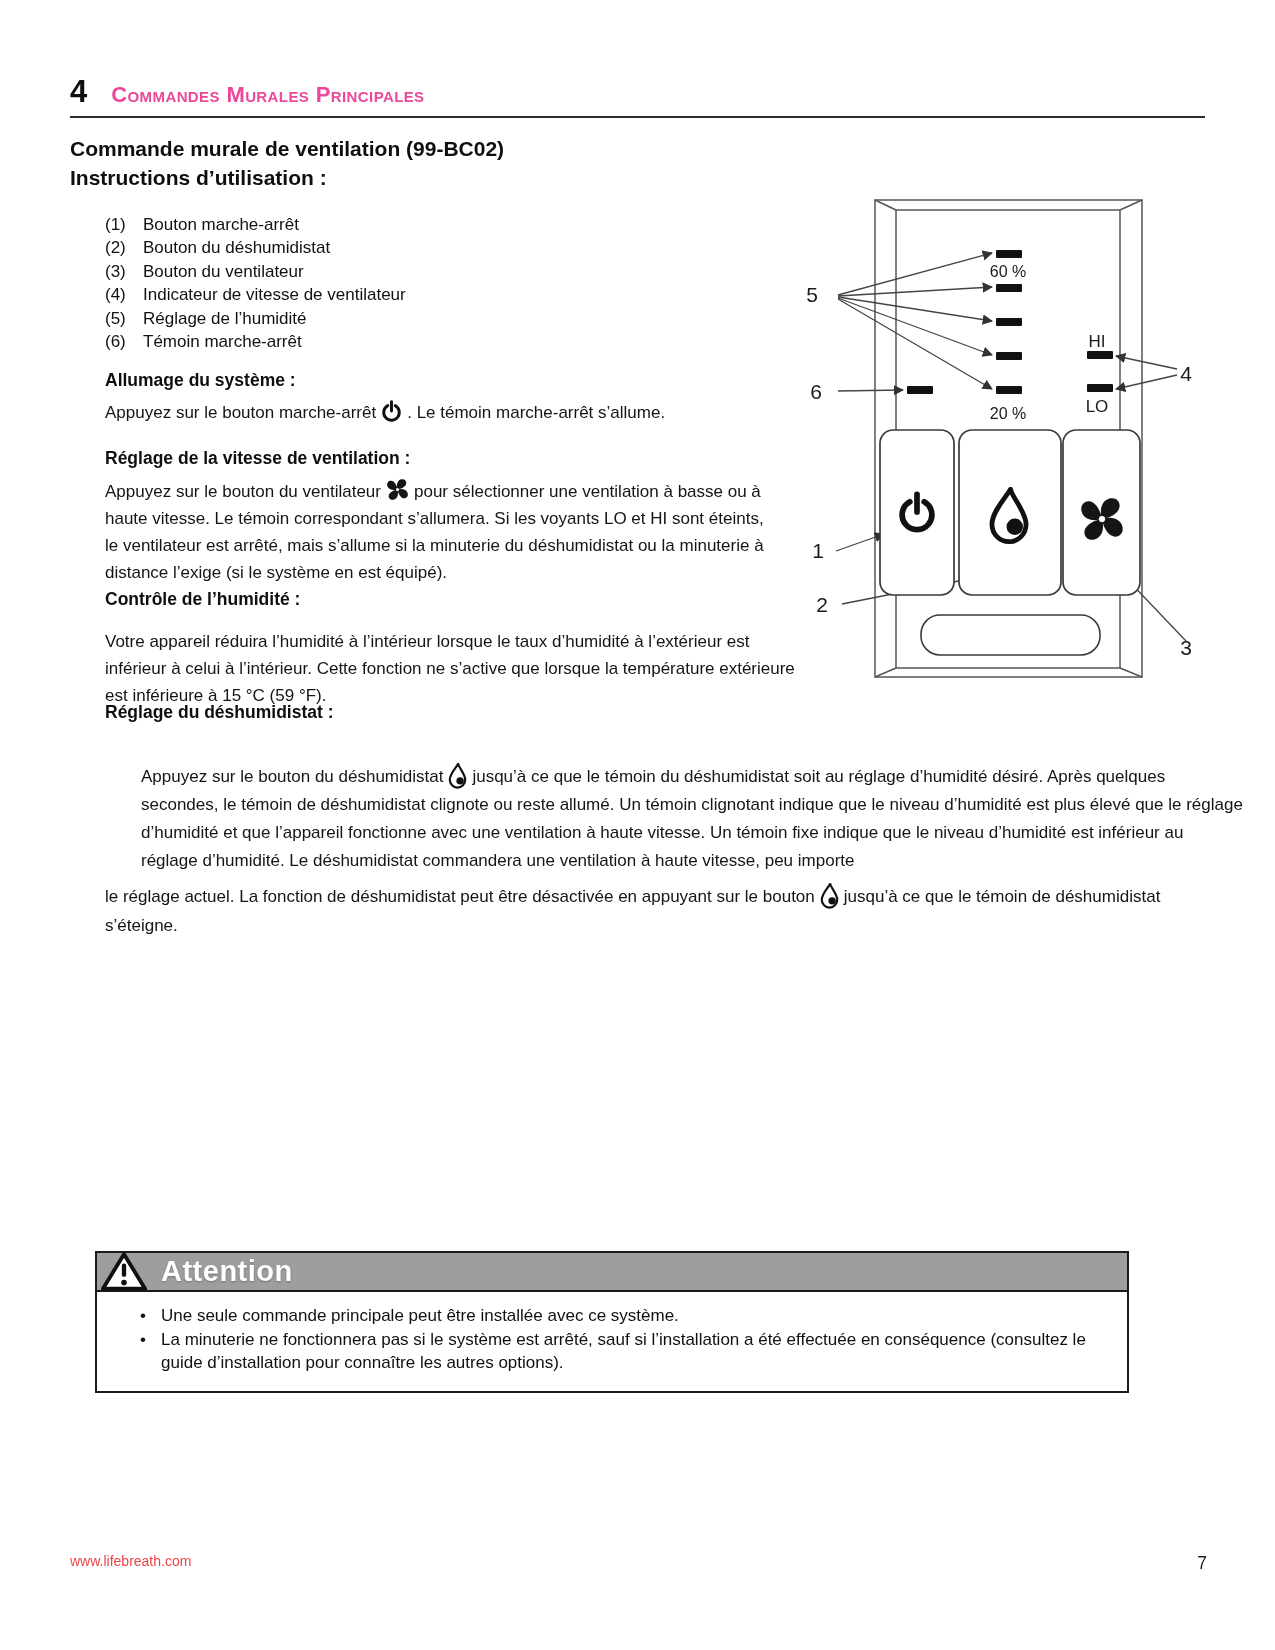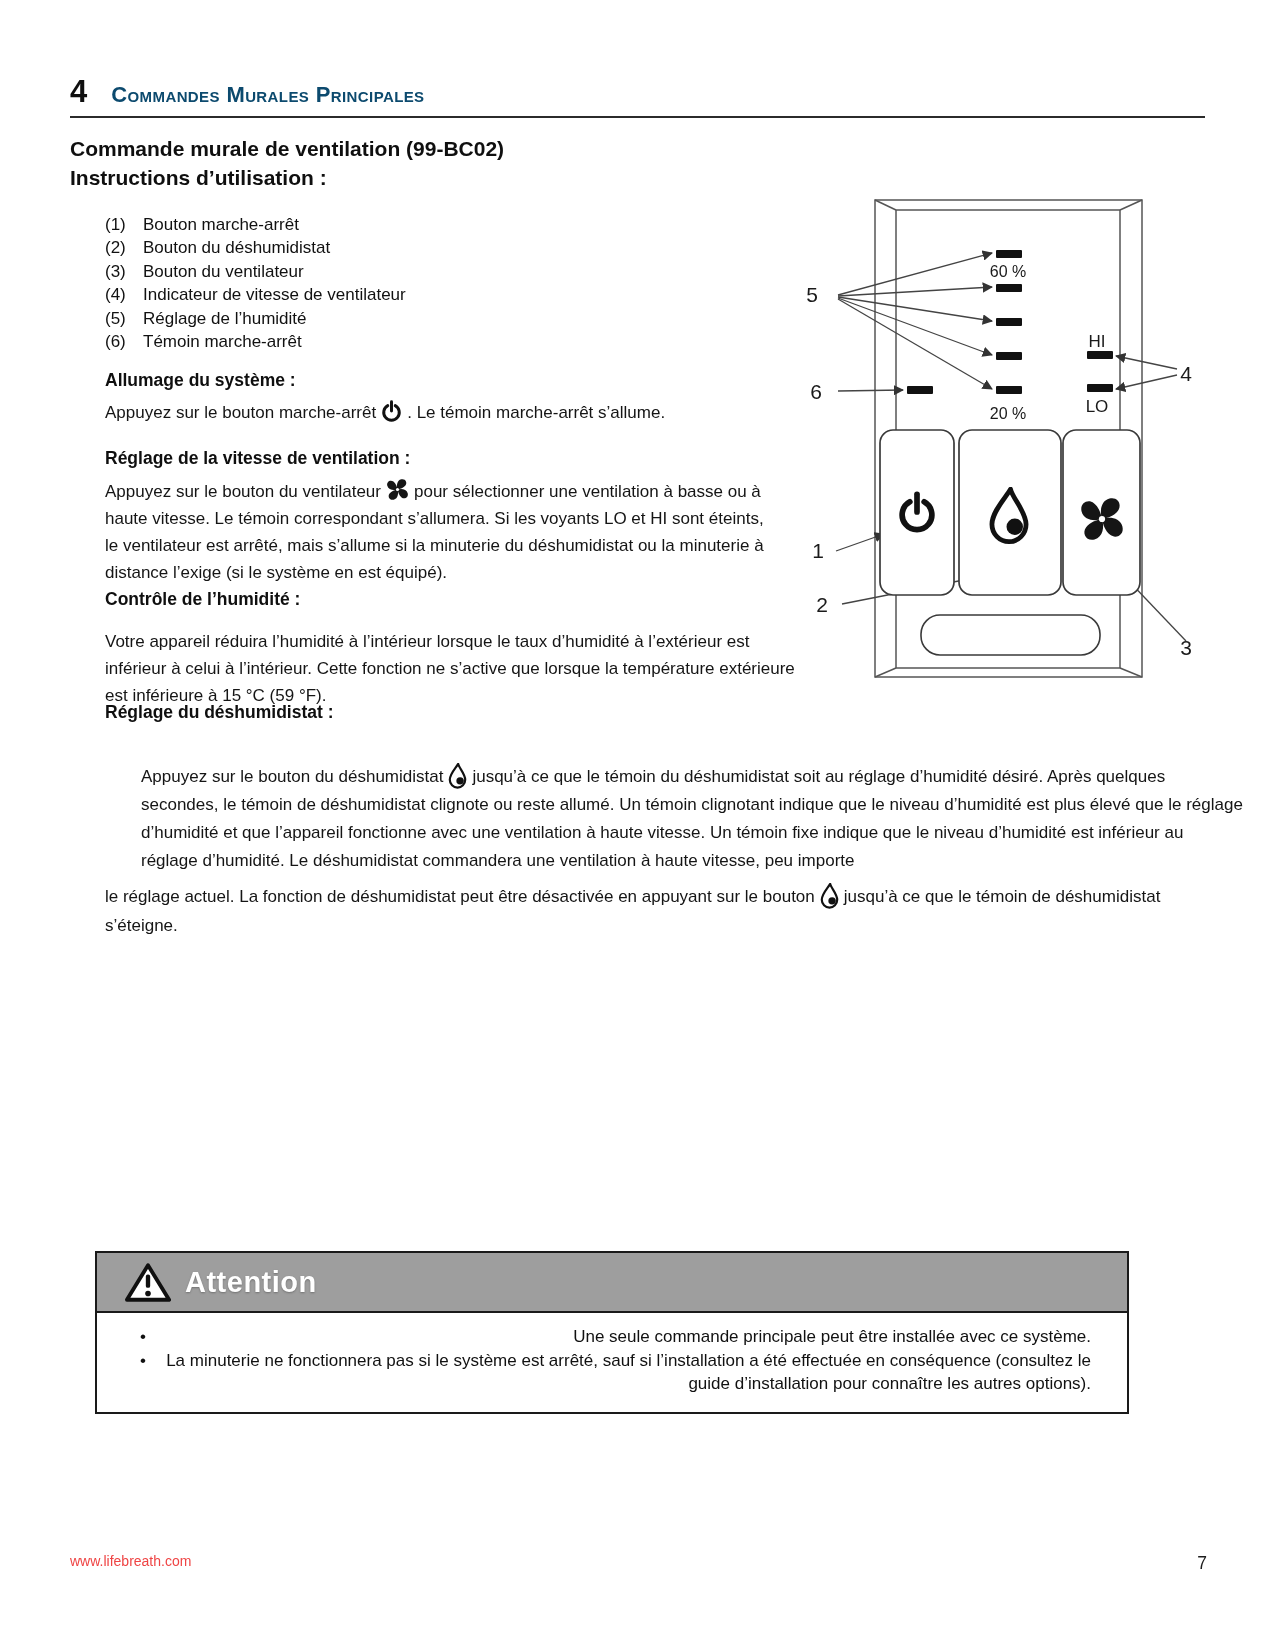--- a/index.html
+++ b/index.html
@@ -6,21 +6,21 @@
   body{
     width:1275px;height:1650px;position:relative;background:#ffffff;
     font-family:"Liberation Sans","DejaVu Sans",sans-serif;color:#111;
     overflow:hidden;
   }
   .abs{position:absolute;}
 
   
   #header-row{left:70px;top:74px;display:flex;align-items:baseline;gap:24px;}
   #section-number{font-size:31px;font-weight:bold;color:#0f0f0f;}
-  #section-title{font-size:22px;font-weight:bold;font-variant:small-caps;letter-spacing:.4px;color:#0c4a6e;}
+  #section-title{font-size:22px;font-weight:bold;font-variant:small-caps;letter-spacing:.4px;color:#ec4899;}
   #header-rule{left:70px;top:116px;width:1135px;height:2px;background:#2b2b2b;}
 
   
   #doc-title{left:70px;top:134px;font-size:21px;font-weight:bold;line-height:29px;color:#0f0f0f;}
 
   
   #legend{left:105px;top:213px;font-size:17px;line-height:23.4px;}
   .legend-row{display:flex;}
   .legend-num{width:38px;flex:0 0 38px;}
 
@@ -35,29 +35,29 @@
   #h-vitesse{left:105px;top:448px;}
   #p-vitesse{left:105px;top:477px;width:676px;}
   #h-controle{left:105px;top:589px;}
   #p-controle{left:105px;top:628px;width:700px;}
   #h-deshu{left:105px;top:702px;}
   #p-deshu-1{left:105px;top:763px;width:1102px;line-height:28px;margin-left:36px;}
   #p-deshu-2{left:105px;top:882px;width:1102px;line-height:29px;}
 
   
   #attention{left:95px;top:1251px;width:1030px;border:2px solid #1a1a1a;background:#fff;}
-  #attention-bar{height:60px;background:#9e9e9e;border-bottom:2px solid #1a1a1a;
-    display:flex;align-items:center;padding-left:28px;box-sizing:border-box;}
+  #attention-bar{height:39px;background:#9e9e9e;border-bottom:2px solid #1a1a1a;
+    display:flex;align-items:center;padding-left:4px;box-sizing:border-box;}
   #attention-title{color:#ffffff;font-size:29px;font-weight:bold;margin-left:14px;
     text-shadow:0 1px 2px rgba(60,60,60,.45);letter-spacing:.5px;}
   #attention-body{padding:12px 20px 16px 28px;font-size:17px;line-height:23.5px;}
   .bullet-row{display:flex;}
   .bullet-mark{flex:0 0 36px;text-align:center;}
   .bullet-mark::before{content:"\2022";font-size:17px;}
-  .bullet-text{flex:1;max-width:930px;text-align:right;}
+  .bullet-text{flex:1;max-width:930px;}
 
   
   #footer-url{left:70px;top:1553px;font-size:14px;color:#ef4444;text-align:center;}
   #footer-page{right:68px;top:1553px;font-size:17.5px;color:#1c1c1c;}
 
   
   #diagram{left:770px;top:180px;}
   #diagram text{font-family:"Liberation Sans","DejaVu Sans",sans-serif;fill:#1a1a1a;}
   .callout{font-size:21px;}
   .led-label{font-size:16px;}

